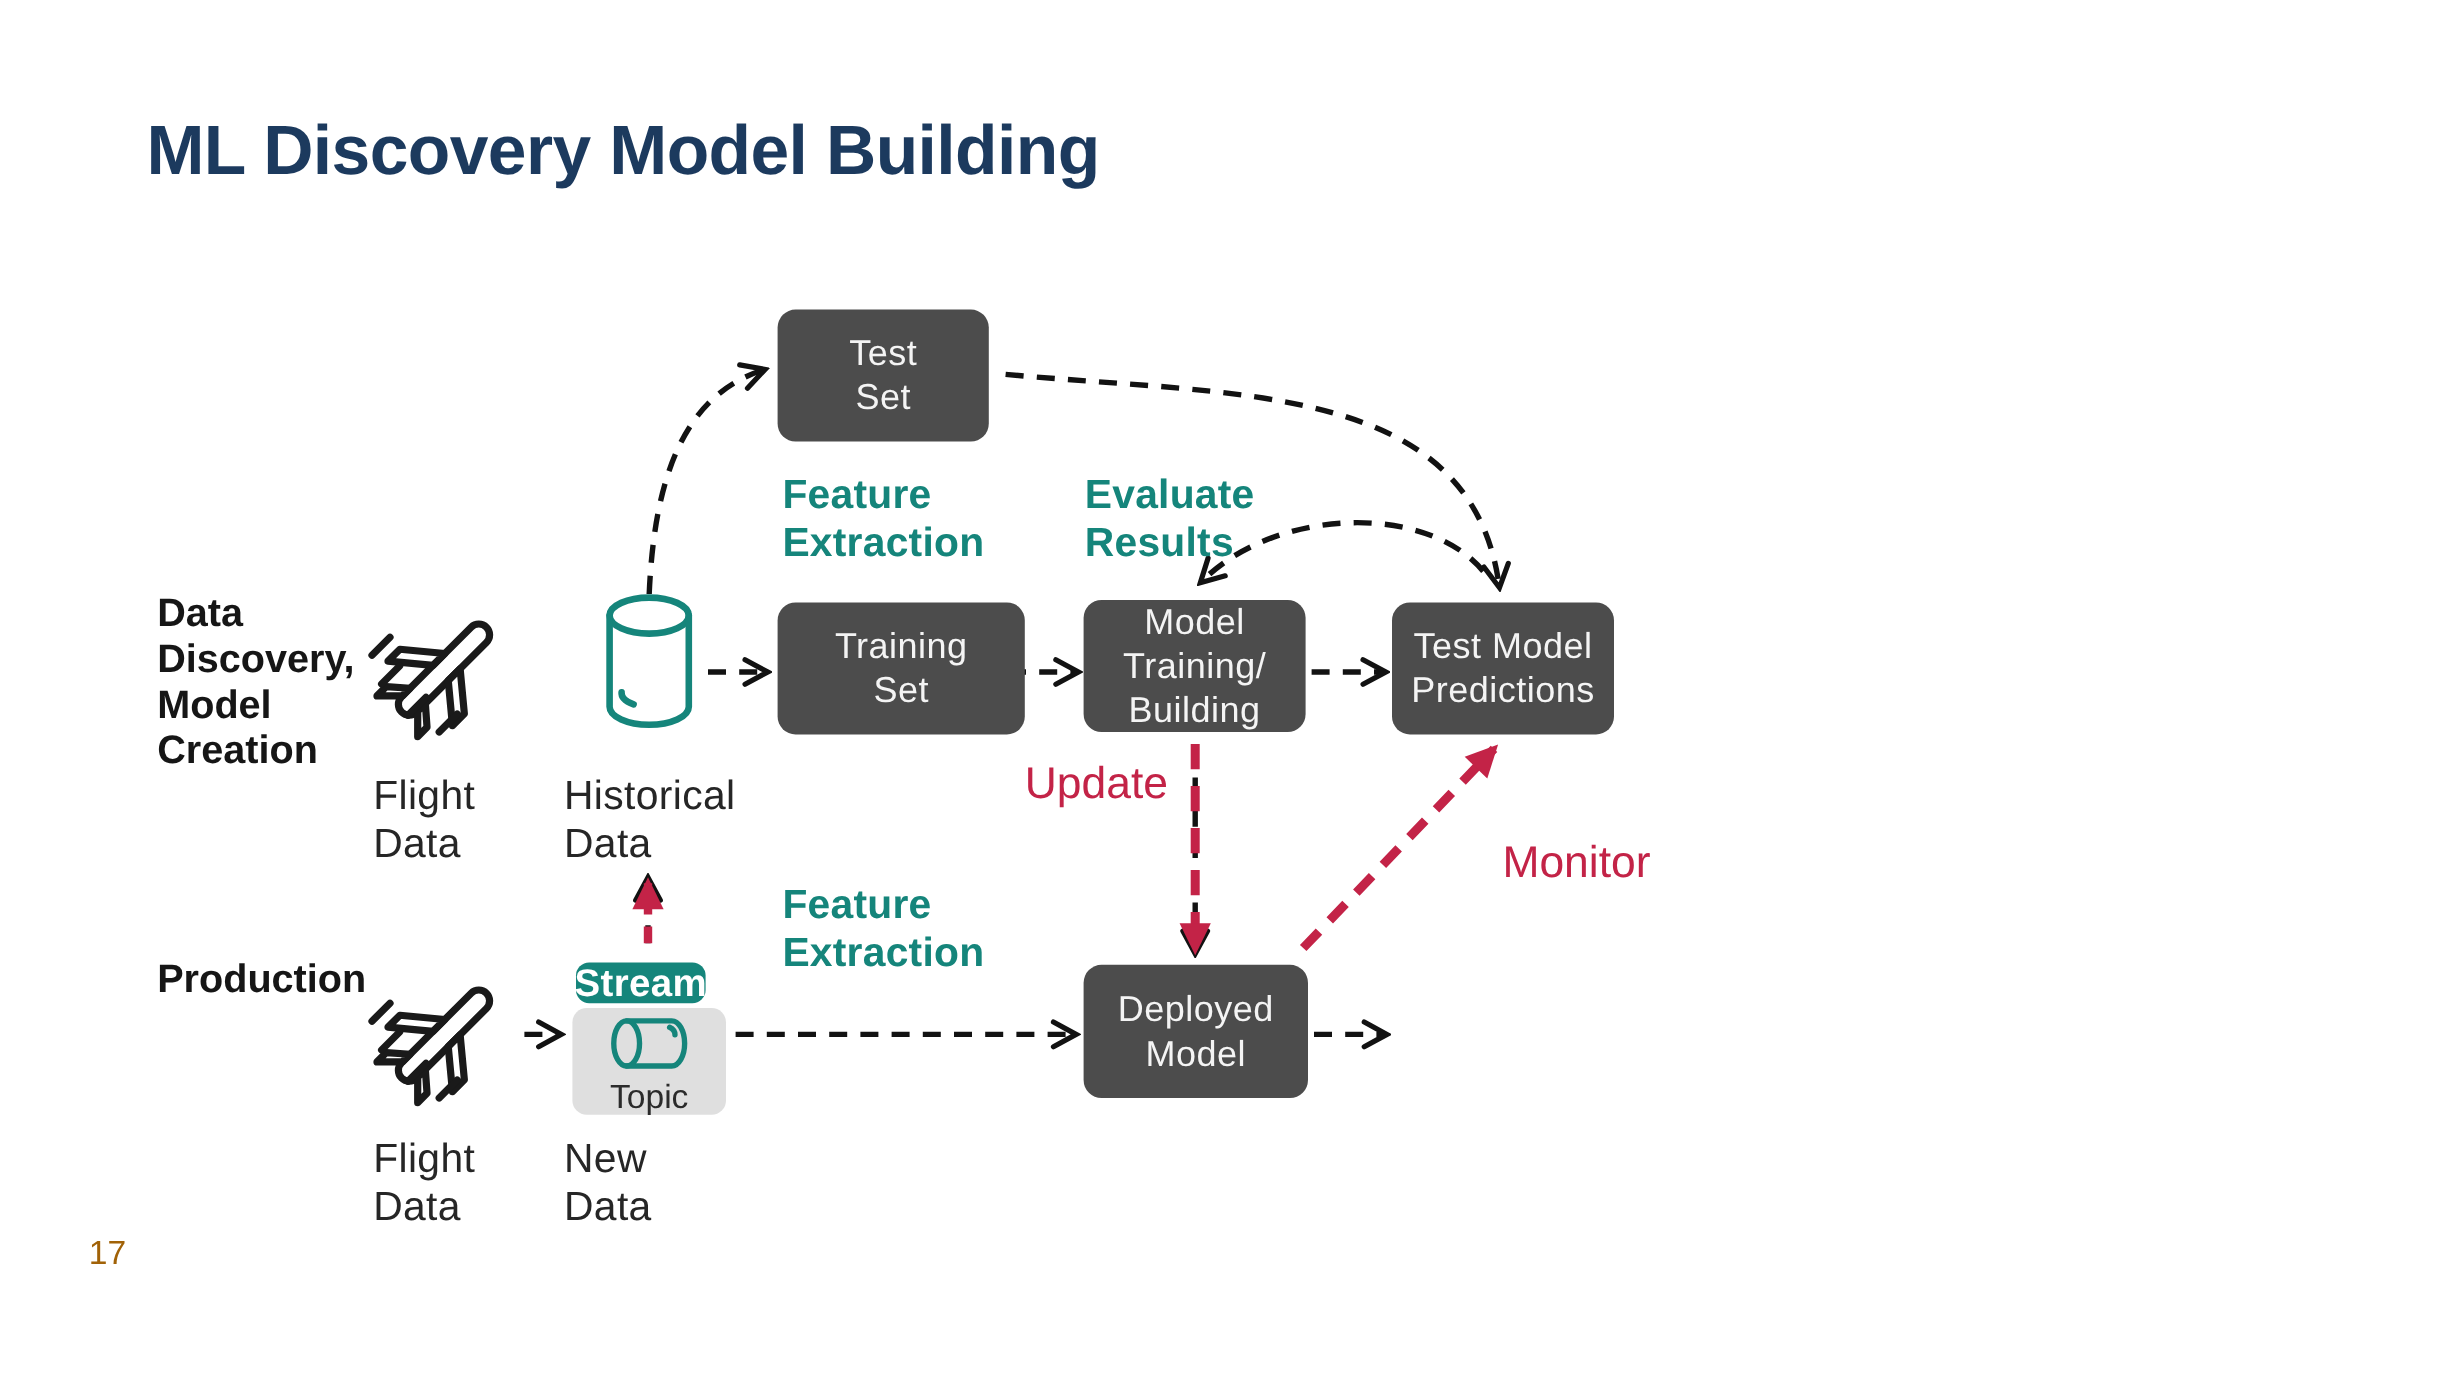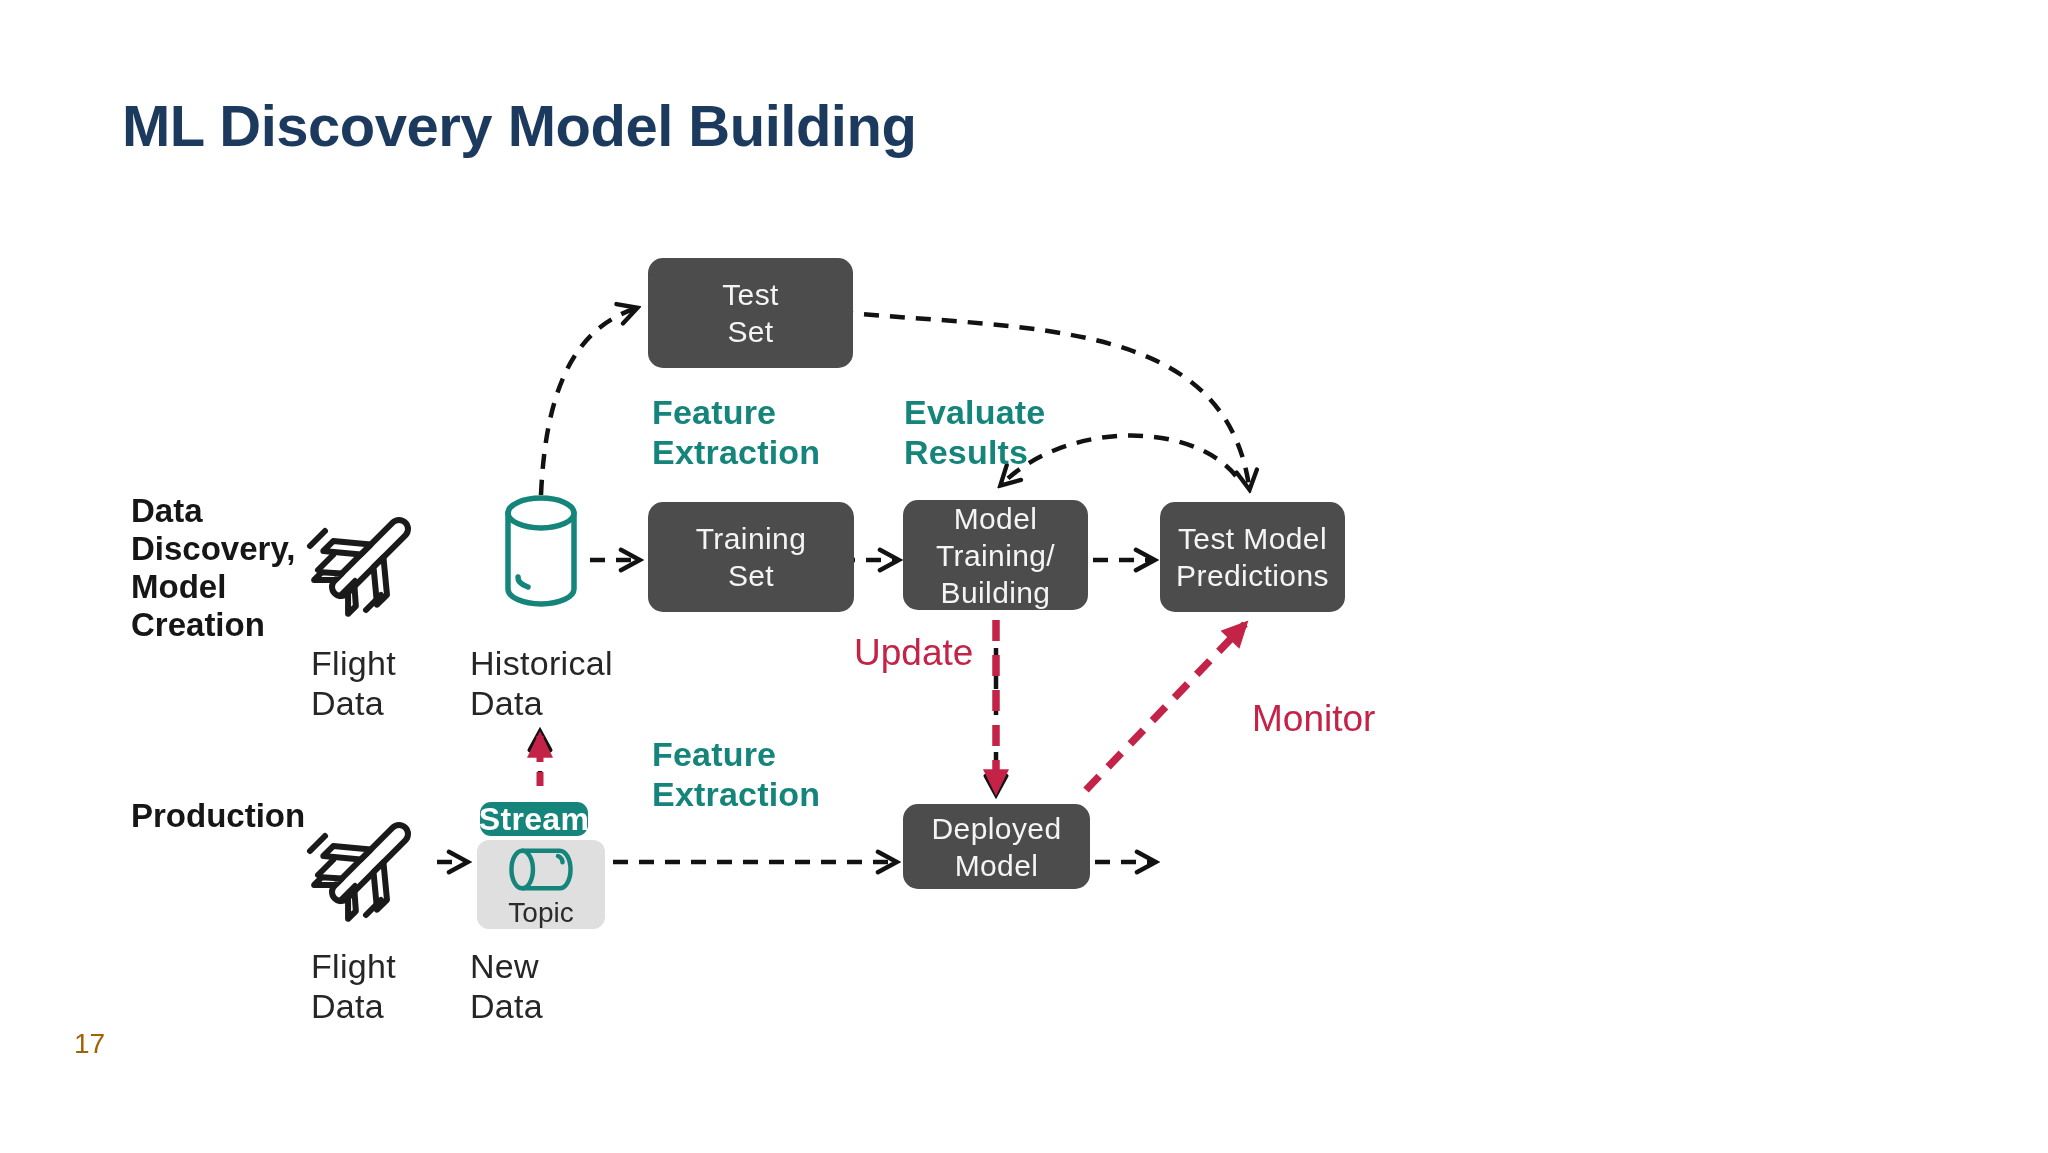--- a/index.html
+++ b/index.html
@@ -76,30 +76,30 @@
       <path d="M540,786 V735" marker-end="url(#arrow-black)"></path>
     </g>
 
     <g stroke="#C32347" fill="none">
       <path d="M996,620 V791" stroke-width="7.5" stroke-dasharray="21 14" marker-end="url(#arrow-red)"></path>
       <path d="M1086,790 L1245,624" stroke-width="7.5" stroke-dasharray="19 13" marker-end="url(#arrow-red)"></path>
       <path d="M540,786 V736" stroke-width="7" stroke-dasharray="14 10" marker-end="url(#arrow-red)"></path>
     </g>
   </svg>
 
-  <div class="abs node" style="left:648px;top:258px;width:205px;height:110px;">Test
+  <div class="abs node" style="left:648px;top:258px;width:176px;height:110px;">Test
 Set</div>
   <div class="abs node" style="left:648px;top:502px;width:206px;height:110px;">Training
 Set</div>
   <div class="abs node" style="left:903px;top:500px;width:185px;height:110px;">Model
 Training/
 Building</div>
   <div class="abs node" style="left:1160px;top:502px;width:185px;height:110px;">Test Model
 Predictions</div>
-  <div class="abs node" style="left:903px;top:804px;width:187px;height:85px;">Deployed
+  <div class="abs node" style="left:903px;top:804px;width:187px;height:111px;">Deployed
 Model</div>
 
   <div class="abs label-teal pre" style="left:652px;top:392px;">Feature
 Extraction</div>
   <div class="abs label-teal pre" style="left:904px;top:392px;">Evaluate
 Results</div>
   <div class="abs label-teal pre" style="left:652px;top:734px;">Feature
 Extraction</div>
 
   <div class="abs label-red" style="left:854px;top:632px;">Update</div>

